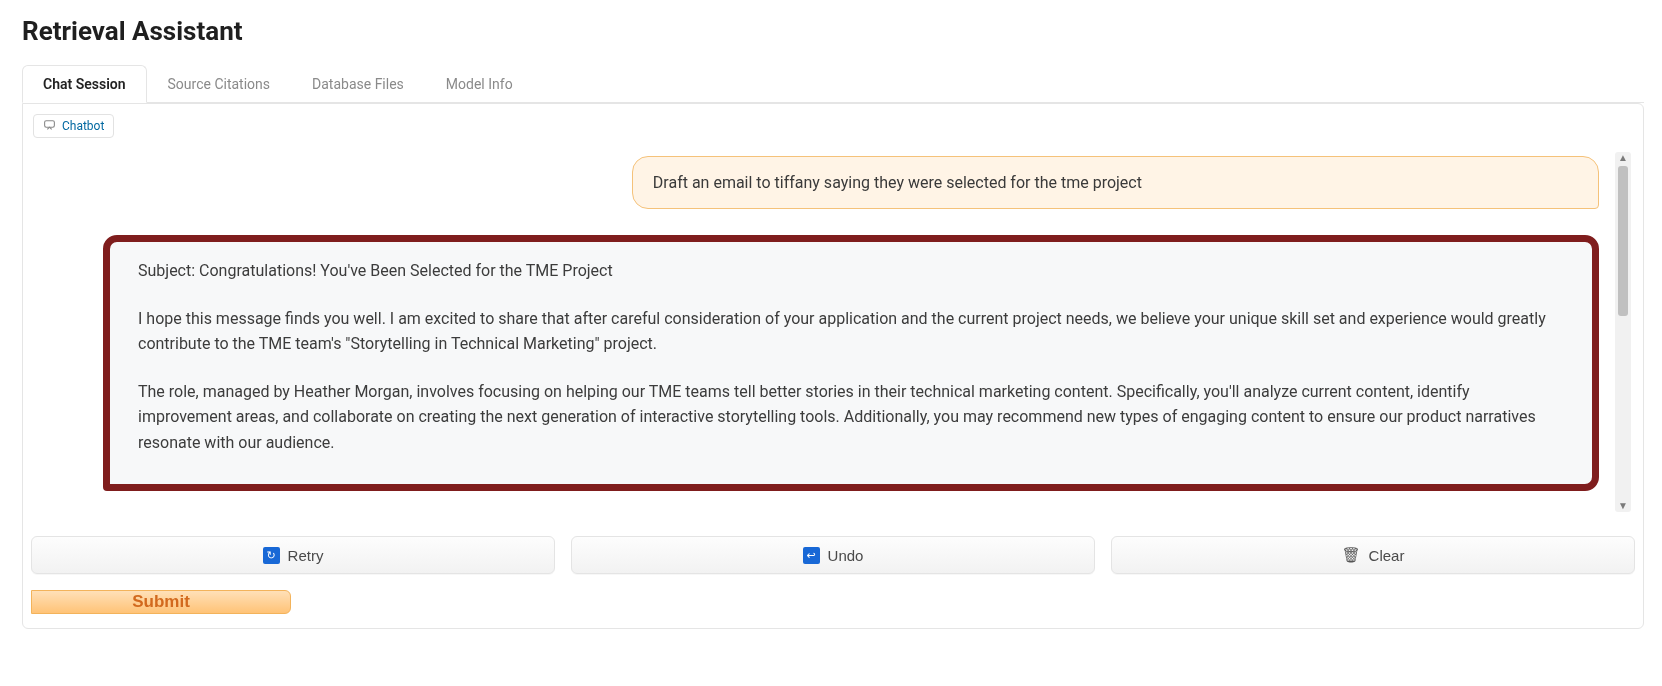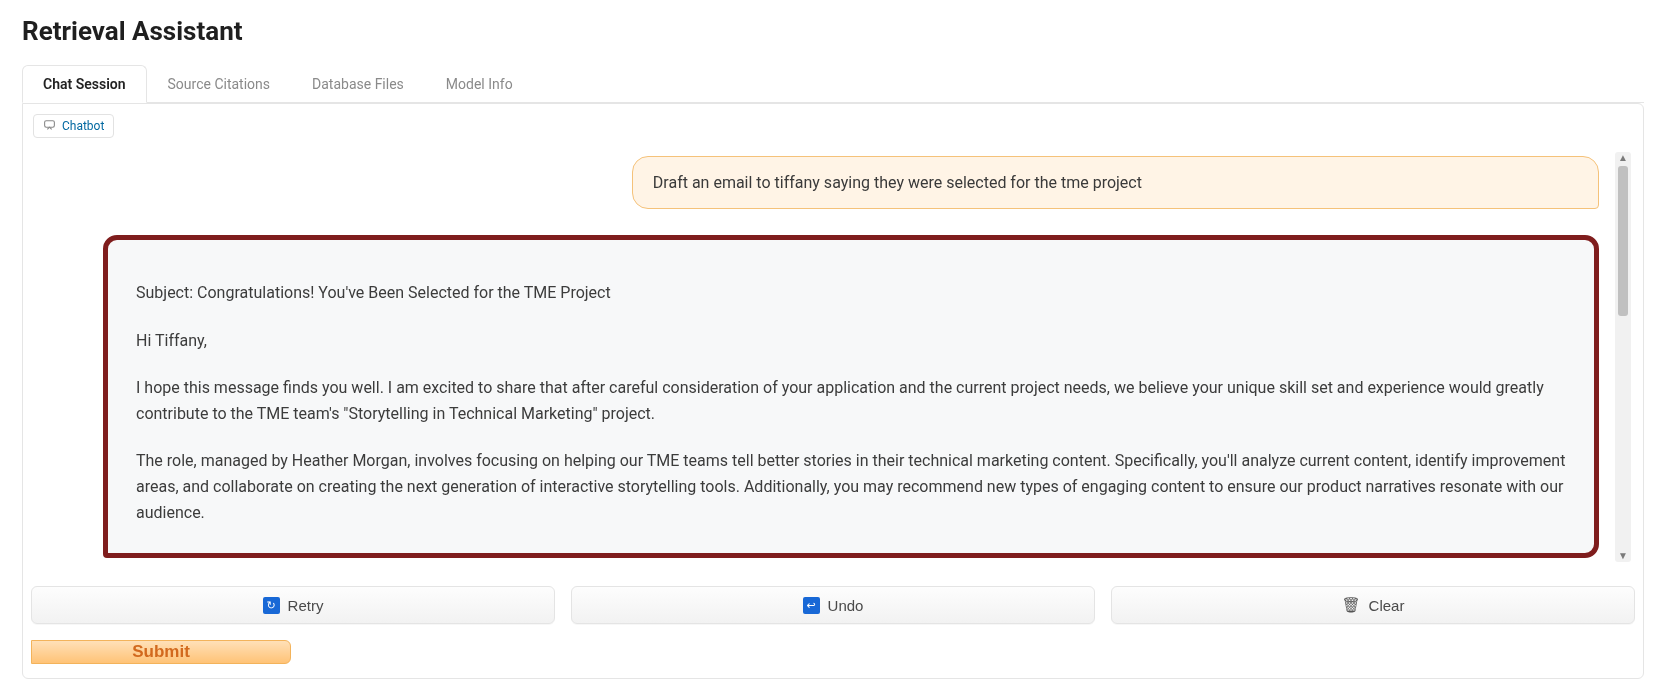--- a/index.html
+++ b/index.html
@@ -99,23 +99,23 @@
     border: 1px solid #f5c27a;
     border-radius: 16px 16px 4px 16px;
     padding: 16px 20px;
     font-size: 16px;
     color: #3a3a3a;
     margin-bottom: 26px;
     margin-right: 6px;
   }
   .bot-msg {
     background: #f7f8f9;
-    border: 5px solid #7f1d1d;
+    border: 7px solid #7f1d1d;
     border-radius: 14px 14px 14px 4px;
-    padding: 40px 28px 28px 28px;
+    padding: 16px 28px 28px 28px;
     margin-left: 58px;
     margin-right: 6px;
     font-size: 16px;
     color: #3c3c3c;
     line-height: 1.6;
   }
   .bot-msg p { margin: 0 0 22px 0; }
   .bot-msg p:last-child { margin-bottom: 0; }
   .action-row {
     display: flex;
@@ -213,21 +213,20 @@
     </span>
     <span>Chatbot</span>
   </span>
 
   <div class="chat-window">
 
     <div class="user-msg">Draft an email to tiffany saying they were selected for the tme project</div>
 
     <div class="bot-msg">
       <p>Subject: Congratulations! You've Been Selected for the TME Project</p>
-      <p>Hi Tiffany,</p>
       <p>I hope this message finds you well. I am excited to share that after careful consideration of your application and the current project needs, we believe your unique skill set and experience would greatly contribute to the TME team's "Storytelling in Technical Marketing" project.</p>
       <p>The role, managed by Heather Morgan, involves focusing on helping our TME teams tell better stories in their technical marketing content. Specifically, you'll analyze current content, identify improvement areas, and collaborate on creating the next generation of interactive storytelling tools. Additionally, you may recommend new types of engaging content to ensure our product narratives resonate with our audience.</p>
     </div>
 
     <div class="scrollbar-track">
       <div class="scrollbar-arrow up">▲</div>
       <div class="scrollbar-thumb"></div>
       <div class="scrollbar-arrow down">▼</div>
     </div>
   </div>

